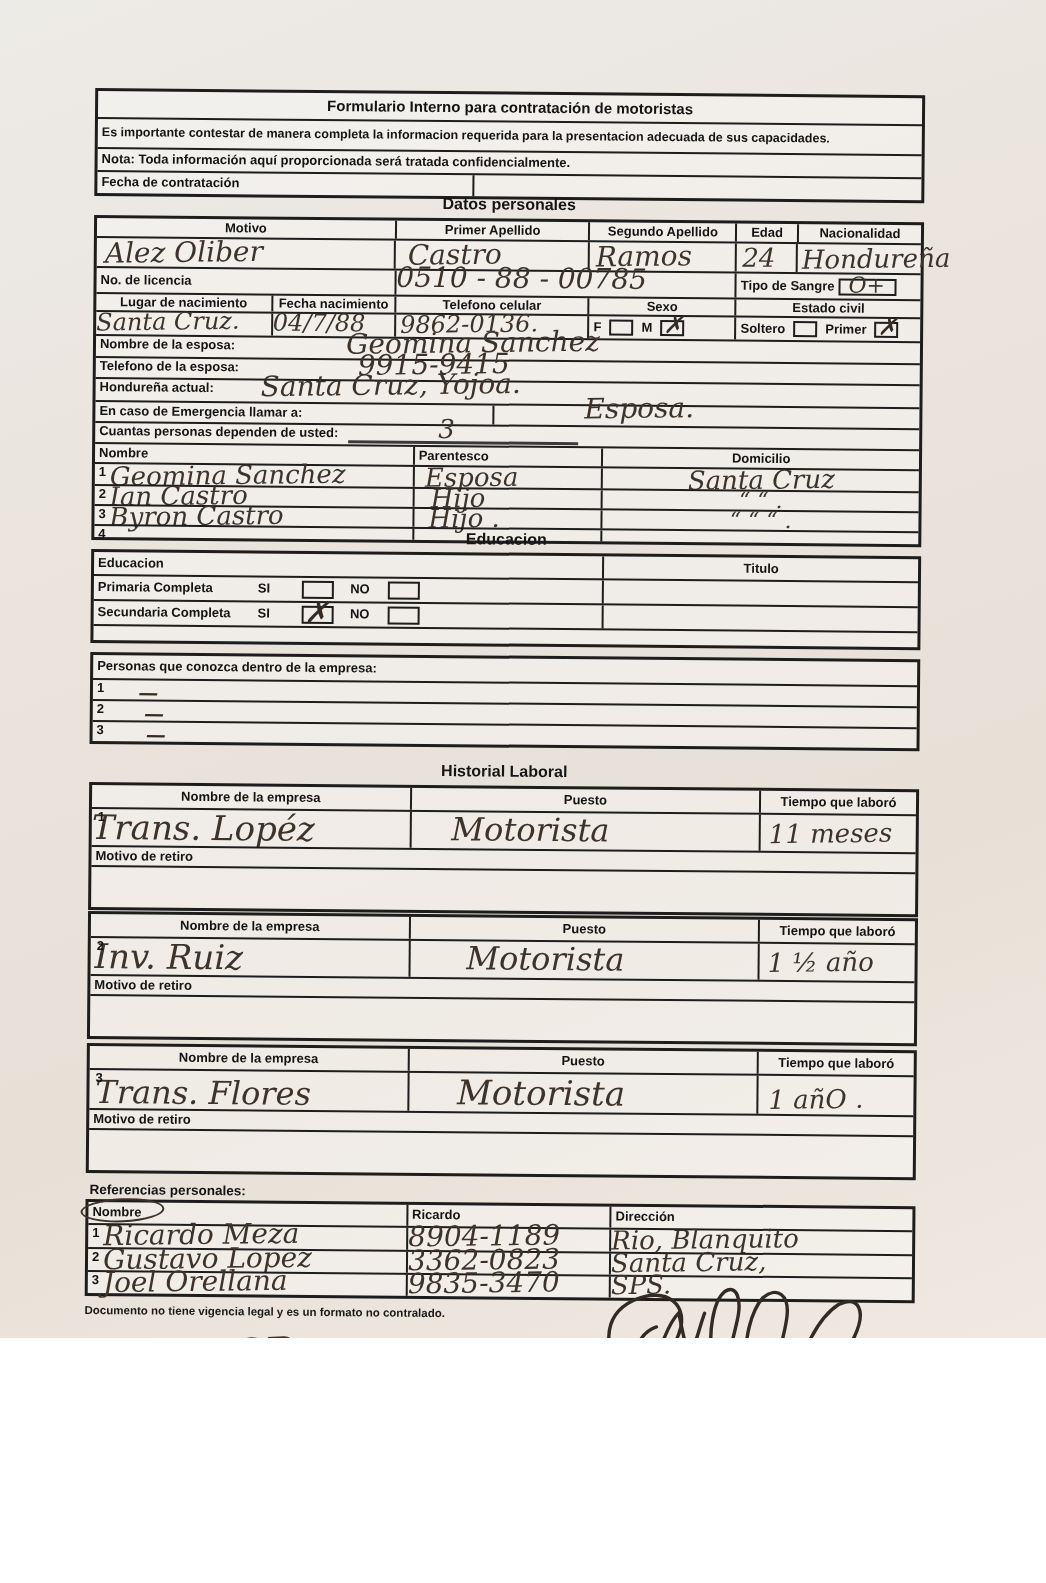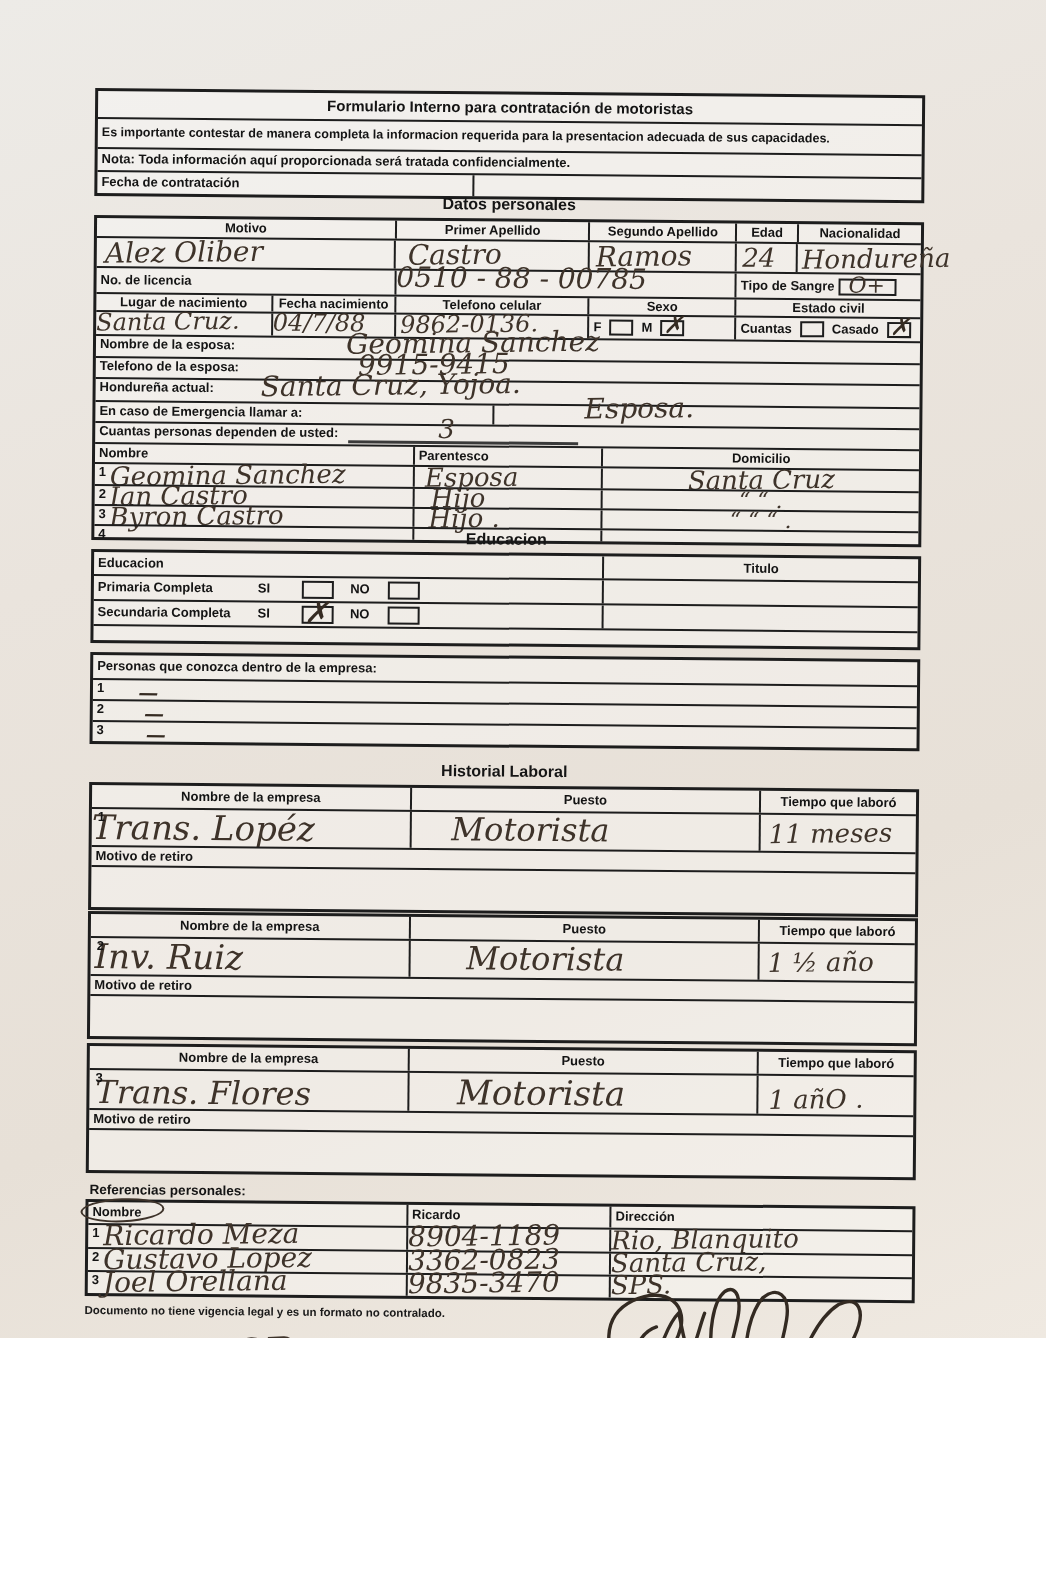--- a/index.html
+++ b/index.html
@@ -155,25 +155,25 @@
           <span class="lbl">F</span>
           <span class="box">
               <span class="mark"></span>
             </span>
           <span class="lbl">M</span>
           <span class="box">
               <span class="mark">✗</span>
             </span>
         </div>
         <div class="c" style="width:187px;">
-          <span class="lbl">Cuantas</span>
+          <span class="lbl">Soltero</span>
           <span class="box">
               <span class="mark"></span>
             </span>
-          <span class="lbl">Casado</span>
+          <span class="lbl">Primer</span>
           <span class="box">
               <span class="mark">✗</span>
             </span>
         </div>
       </div>
       <div class="r" style="height:22px;">
         <span class="lbl">Nombre de la esposa:</span>
         <span class="hw hw28 tilt" style="position:absolute; left:250px; top:-8px;">Geomina Sanchez</span>
       </div>
       <div class="r" style="height:21px;">

